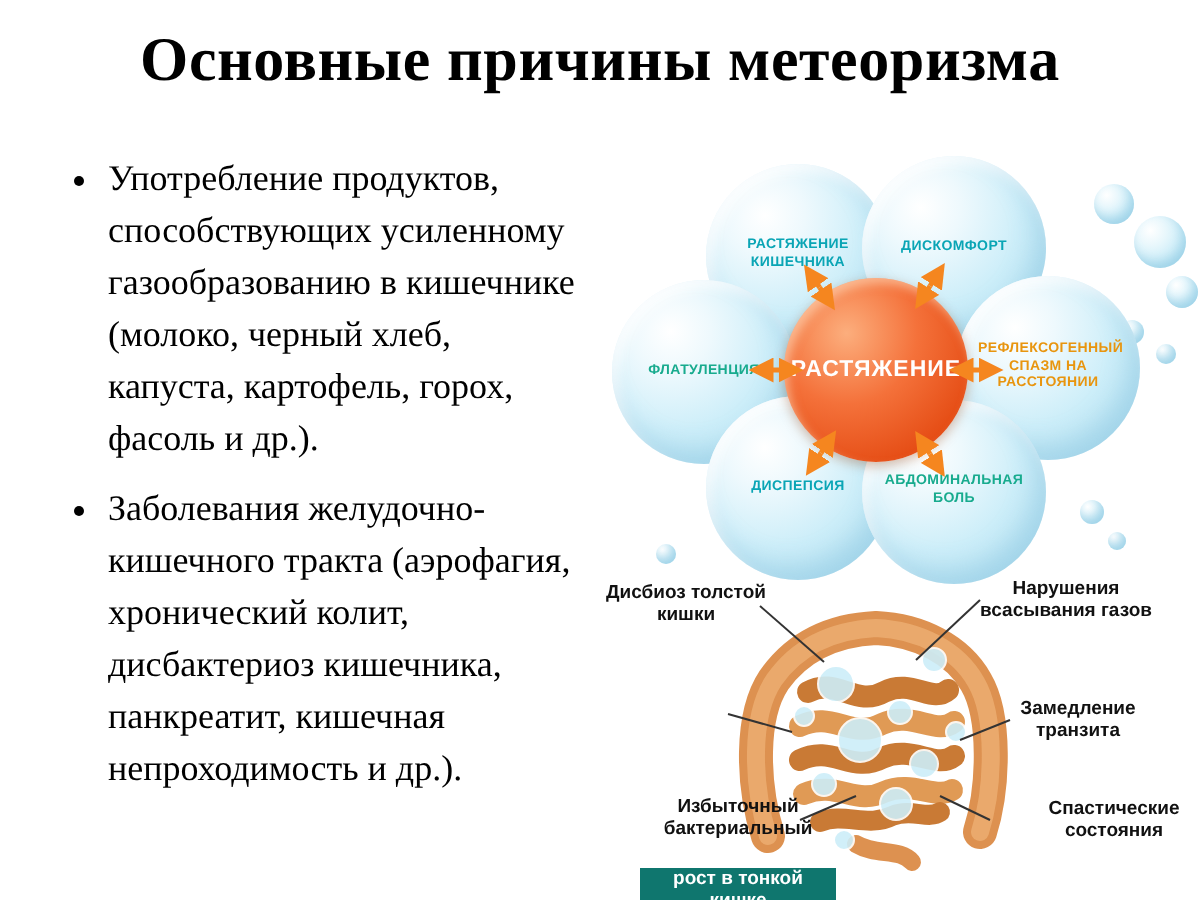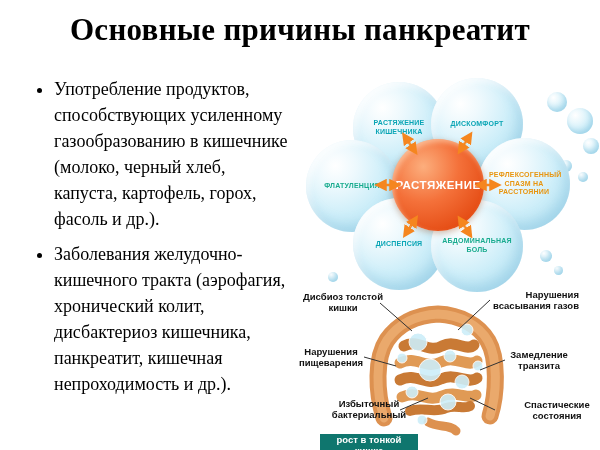--- a/index.html
+++ b/index.html
@@ -28,21 +28,21 @@
   .intestine{position:absolute;left:362px;top:300px;z-index:1;}
 
   .anat-label{position:absolute;z-index:7;font-family:"Liberation Sans",sans-serif;font-weight:bold;font-size:9.5px;line-height:11px;color:#111;text-align:center;}
   .anat-label .hl{display:inline-block;background:#0f766e;color:#ffffff;padding:0 2px;margin-top:14px;}
 </style>
 </head>
 <body>
 
 <div class="slide">
 
-  <h1 class="title">Основные причины панкреатит</h1>
+  <h1 class="title">Основные причины метеоризма</h1>
 
   <div class="bullets">
     <ul>
       <li>Употребление продуктов, способствующих усиленному газообразованию в кишечнике (молоко, черный хлеб, капуста, картофель, горох, фасоль и др.).</li>
       <li>Заболевания желудочно-кишечного тракта (аэрофагия, хронический колит, дисбактериоз кишечника, панкреатит, кишечная непроходимость и др.).</li>
     </ul>
   </div>
 
   <div class="bubble" style="left:353px;top:82px;">
     <span class="bubble-label" style="color: rgb(10, 165, 181);">РАСТЯЖЕНИЕ КИШЕЧНИКА</span>
@@ -127,22 +127,21 @@
       <line x1="380" y1="303" x2="412" y2="331"></line>
       <line x1="490" y1="300" x2="458" y2="330"></line>
       <line x1="364" y1="357" x2="396" y2="366"></line>
       <line x1="505" y1="360" x2="480" y2="370"></line>
       <line x1="400" y1="410" x2="428" y2="398"></line>
       <line x1="495" y1="410" x2="470" y2="398"></line>
     </g>
   </svg>
 
   <div class="anat-label" style="left:303px;top:291px;width:80px;">Дисбиоз толстой кишки</div>
-  <div class="anat-label" style="left:487px;top:289px;width:92px;text-align:right;">Нарушения всасывания газов</div>
-  <div class="anat-label" style="left:294px;top:346px;width:74px;">Нарушения пищеварения</div>
+  <div class="anat-label" style="left:487px;top:289px;width:92px;">Нарушения всасывания газов</div>
   <div class="anat-label" style="left:503px;top:349px;width:72px;">Замедление транзита</div>
   <div class="anat-label" style="left:320px;top:398px;width:98px;">
     <span>Избыточный бактериальный</span>
     <span class="hl">рост в тонкой кишке</span>
   </div>
   <div class="anat-label" style="left:516px;top:399px;width:82px;">Спастические состояния</div>
 
 </div>
 
 </body></html>

